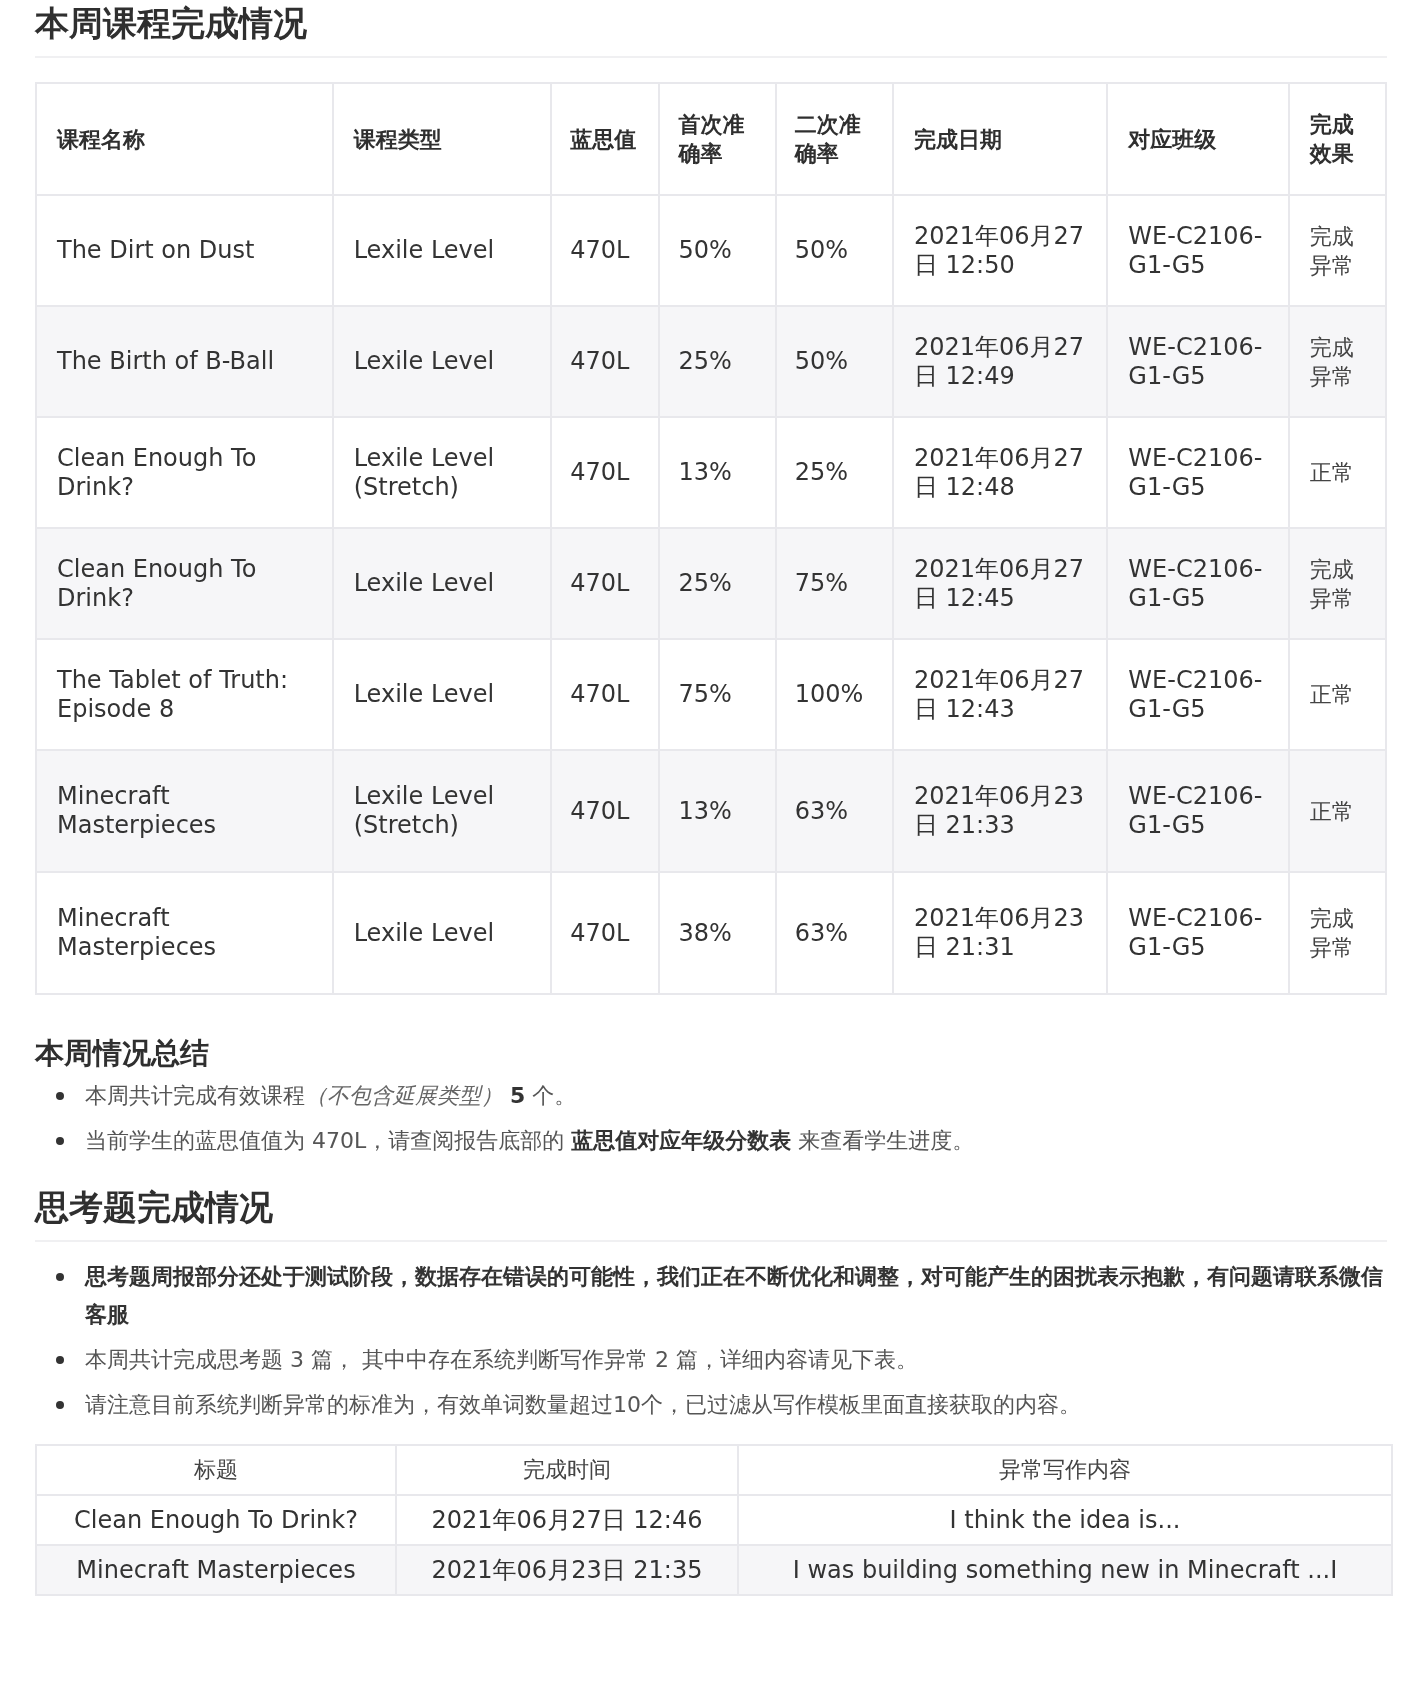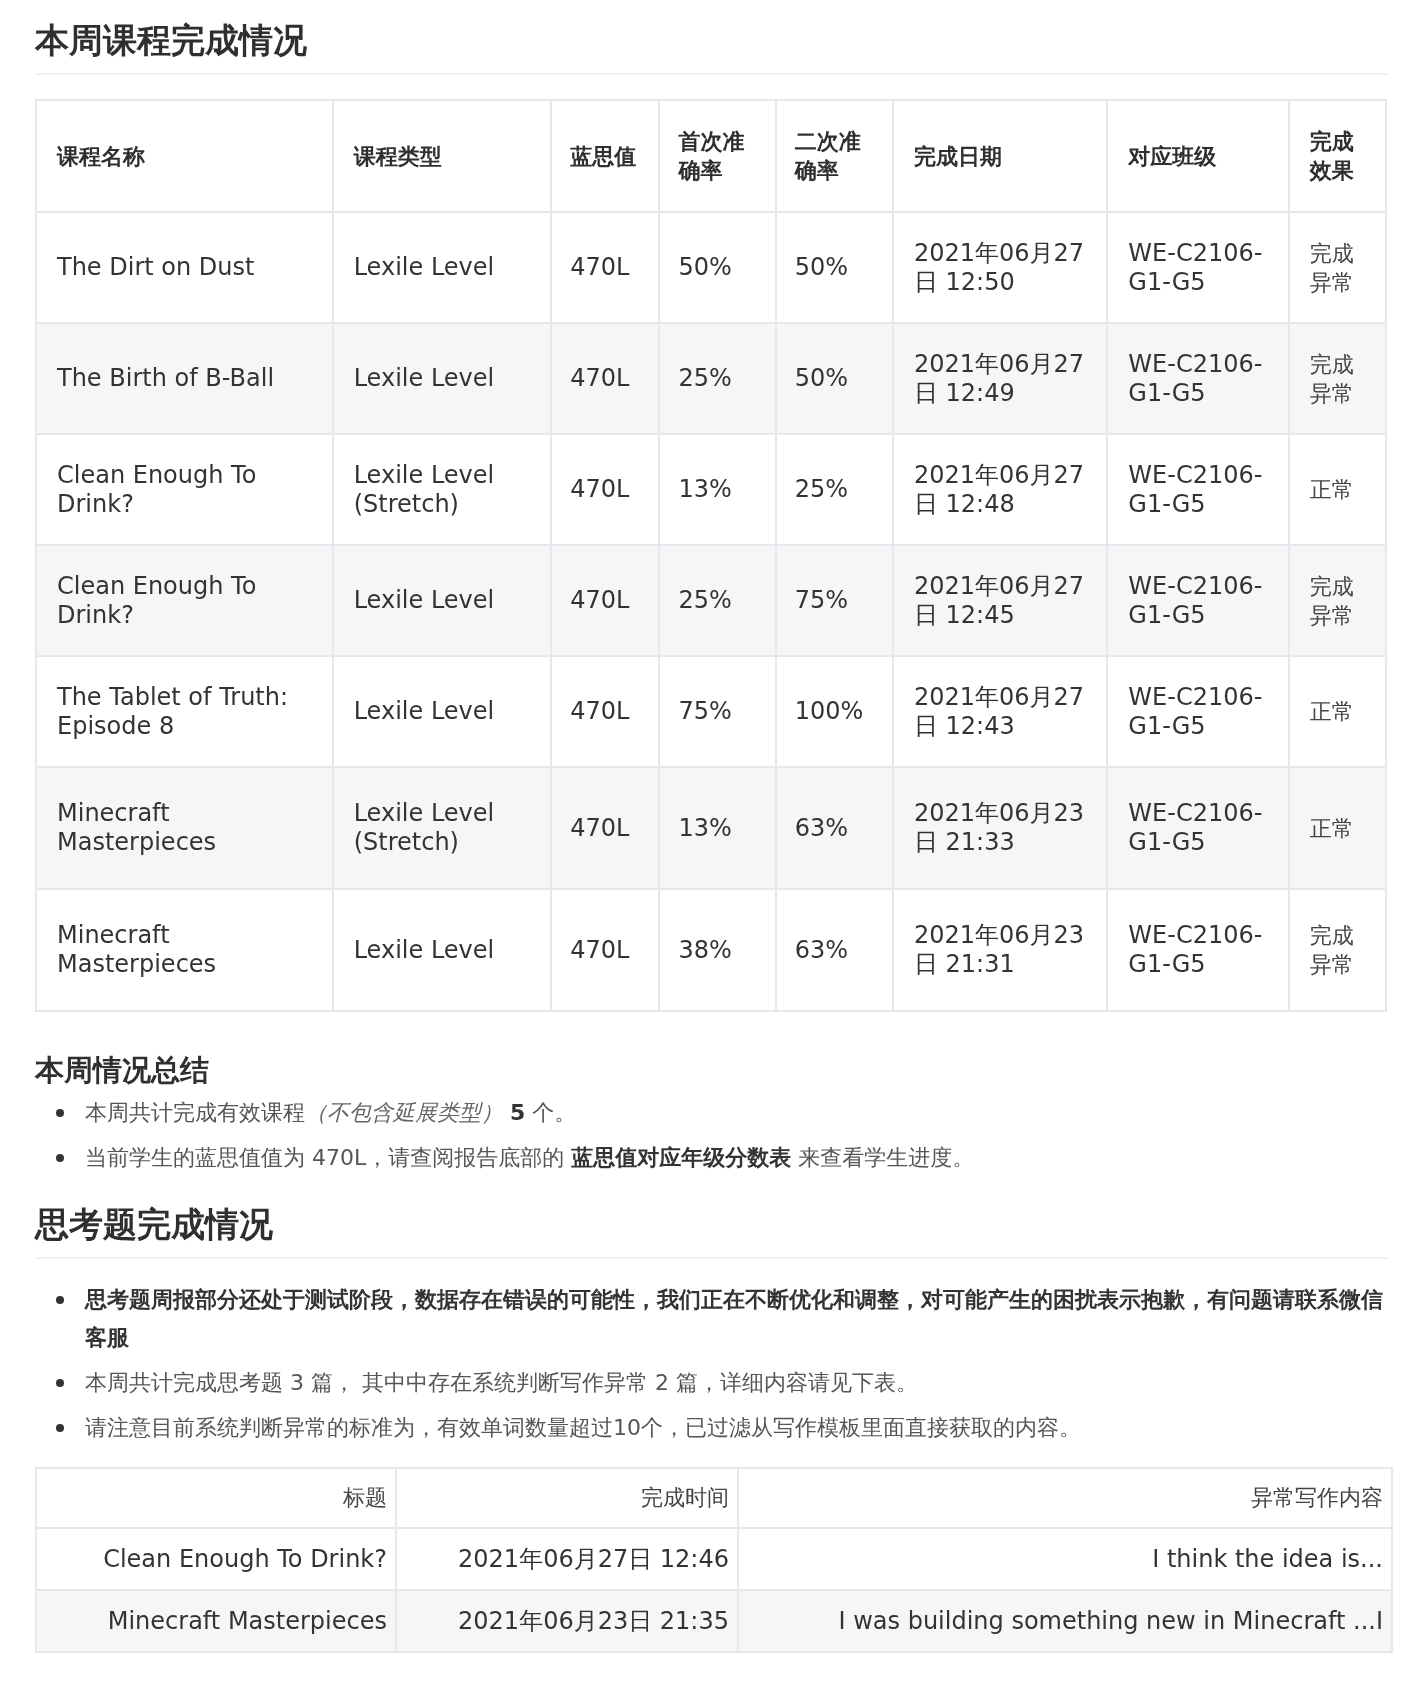--- a/index.html
+++ b/index.html
@@ -20,21 +20,20 @@
       top: 0;
       width: 1352px;
     }
     h2.section-title {
       font-size: 34px;
       font-weight: bold;
       color: #2f2f2f;
       line-height: 46px;
       padding-top: 0;
       height: 48px;
-      margin-top: 17px;
     }
     .title-rule {
       height: 2px;
       background: #f0f0f2;
       margin-top: 8px;
     }
     
     table.course-table {
       border-collapse: collapse;
       margin-top: 24px;
@@ -115,24 +114,24 @@
     table.essay-table {
       border-collapse: collapse;
       margin-top: 20px;
       width: 1356px;
       table-layout: fixed;
       font-size: 24px;
       color: #333;
     }
     .essay-table th, .essay-table td {
       border: 2px solid #e8e8ec;
-      text-align: right;
+      text-align: center;
       vertical-align: middle;
       height: 50px;
-      padding: 14px 8px;
+      padding: 4px 8px;
       white-space: nowrap;
       overflow: hidden;
     }
     .essay-table th {
       font-weight: normal;
       font-size: 22px;
       color: #444;
     }
     .essay-table tr.alt td { background: #f6f6f8; }
     .essay-table .c1 { width: 360px; }
@@ -244,21 +243,21 @@
     <li>
       <span>当前学生的蓝思值值为 470L，请查阅报告底部的</span>
       <span class="strong">蓝思值对应年级分数表</span>
       <span>来查看学生进度。</span>
     </li>
   </ul>
 
   <h2 class="section-title second">思考题完成情况</h2>
   <div class="title-rule"></div>
 
-  <ul class="bullets bold-first" style="margin-top:22px;">
+  <ul class="bullets bold-first" style="margin-top:16px;">
     <li>思考题周报部分还处于测试阶段，数据存在错误的可能性，我们正在不断优化和调整，对可能产生的困扰表示抱歉，有问题请联系微信客服</li>
     <li>本周共计完成思考题 3 篇， 其中中存在系统判断写作异常 2 篇，详细内容请见下表。</li>
     <li>请注意目前系统判断异常的标准为，有效单词数量超过10个，已过滤从写作模板里面直接获取的内容。</li>
   </ul>
 
   <table class="essay-table">
     <thead>
       <tr>
         <th class="c1">标题</th>
         <th class="c2">完成时间</th>

